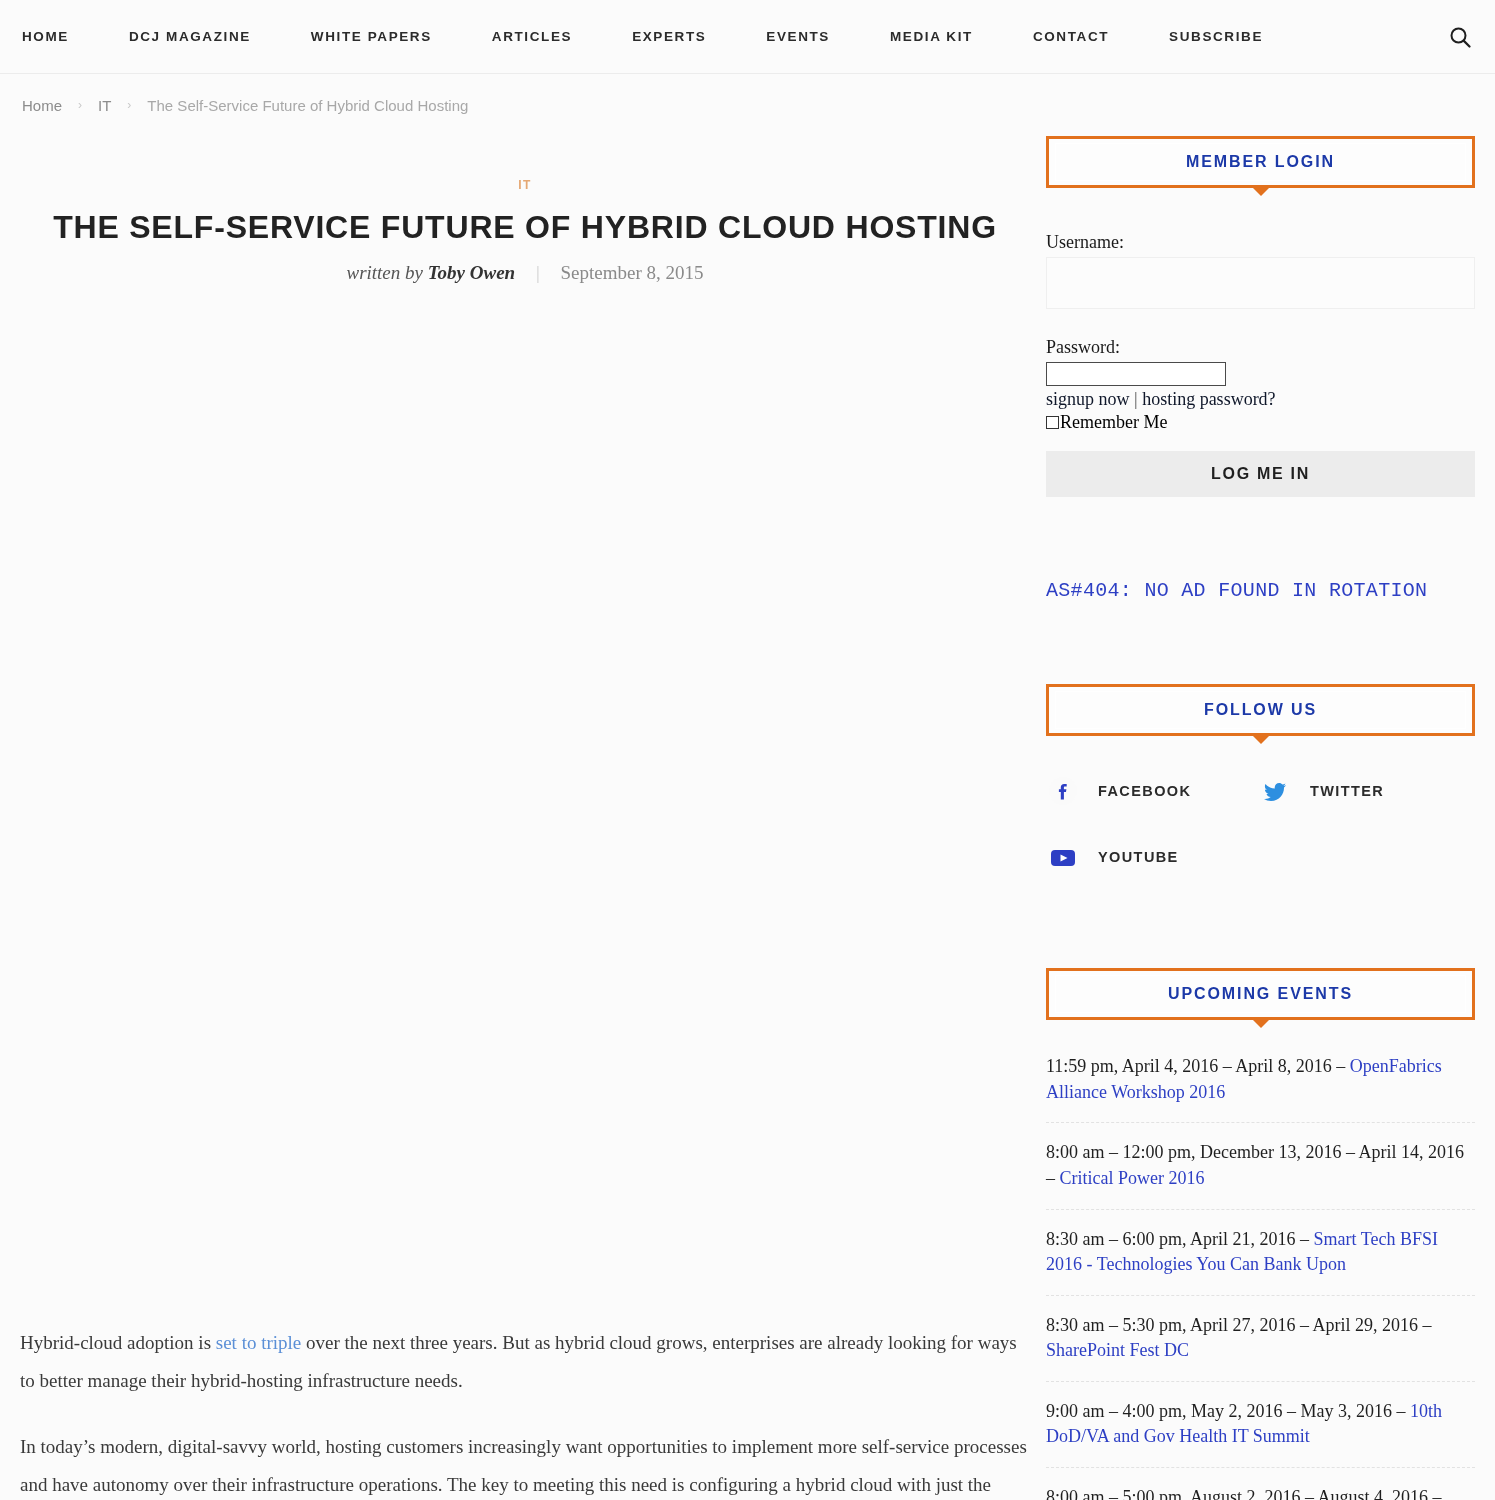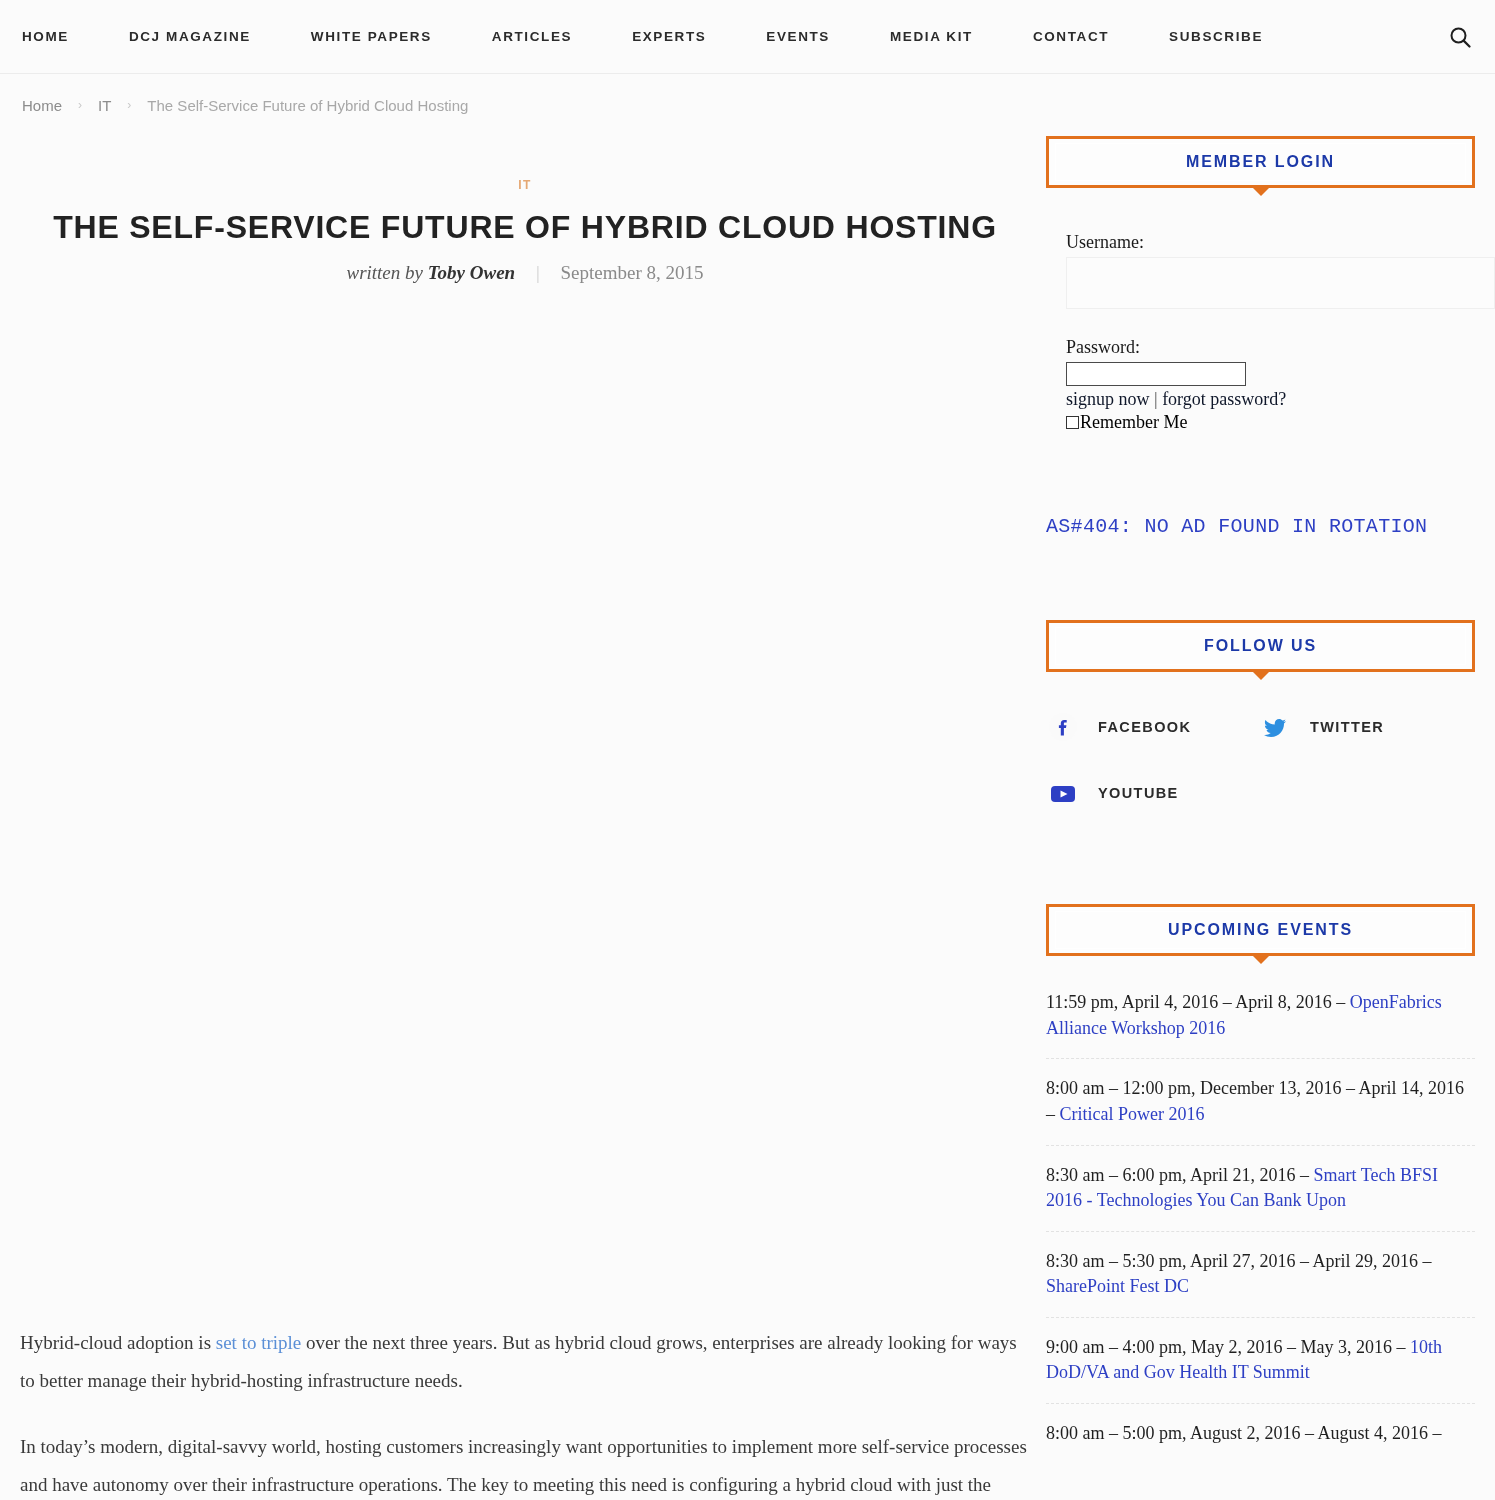--- a/index.html
+++ b/index.html
@@ -143,21 +143,21 @@
     bottom: -11px;
     margin-left: -11px;
     width: 0; height: 0;
     border-left: 11px solid transparent;
     border-right: 11px solid transparent;
     border-top: 11px solid #e2711d;
     z-index: 3;
   }
 
   
-  .login-body { padding: 44px 0 0 0; font-family: "Liberation Serif", serif; margin-left: 20px; }
+  .login-body { padding: 44px 0 0 0; font-family: "Liberation Serif", serif; }
   .field-label { font-size: 18px; color: #1a1a1a; margin-bottom: 4px; }
   .username-input {
     display: block;
     width: 429px;
     height: 52px;
     border: 1px solid #efefef;
     background: #fcfcfc;
     font-family: "Liberation Serif", serif;
     font-size: 16px;
     padding: 0 8px;
@@ -314,26 +314,27 @@
           <span class="widget-title">MEMBER LOGIN</span>
           <span class="widget-arrow"></span>
         </div>
         <div class="login-body">
           <div class="field-label">Username:</div>
           <input class="username-input" type="text" value="" style="">
           <div class="pw-gap"></div>
           <div class="field-label">Password:</div>
           <input class="password-input" type="password" value="" style="">
           <div class="login-links">
-            <a href="#">signup now</a><span class="pipe"> | </span><a href="#">forgot password?</a>
+            <a href="#">signup now</a><span class="pipe"> | </span><a href="#">hosting password?</a>
           </div>
           <div class="remember-row">
             <span class="remember-box"></span>
             <span class="remember-label">Remember Me</span>
           </div>
+          <button class="login-btn">LOG ME IN</button>
         </div>
       </div>
 
       <div class="ad-slot">
         <a href="#">AS#404: NO AD FOUND IN ROTATION</a>
       </div>
 
       <div class="widget" style="margin-top:82px;">
         <div class="widget-head">
           <div class="widget-head-inner"></div>

